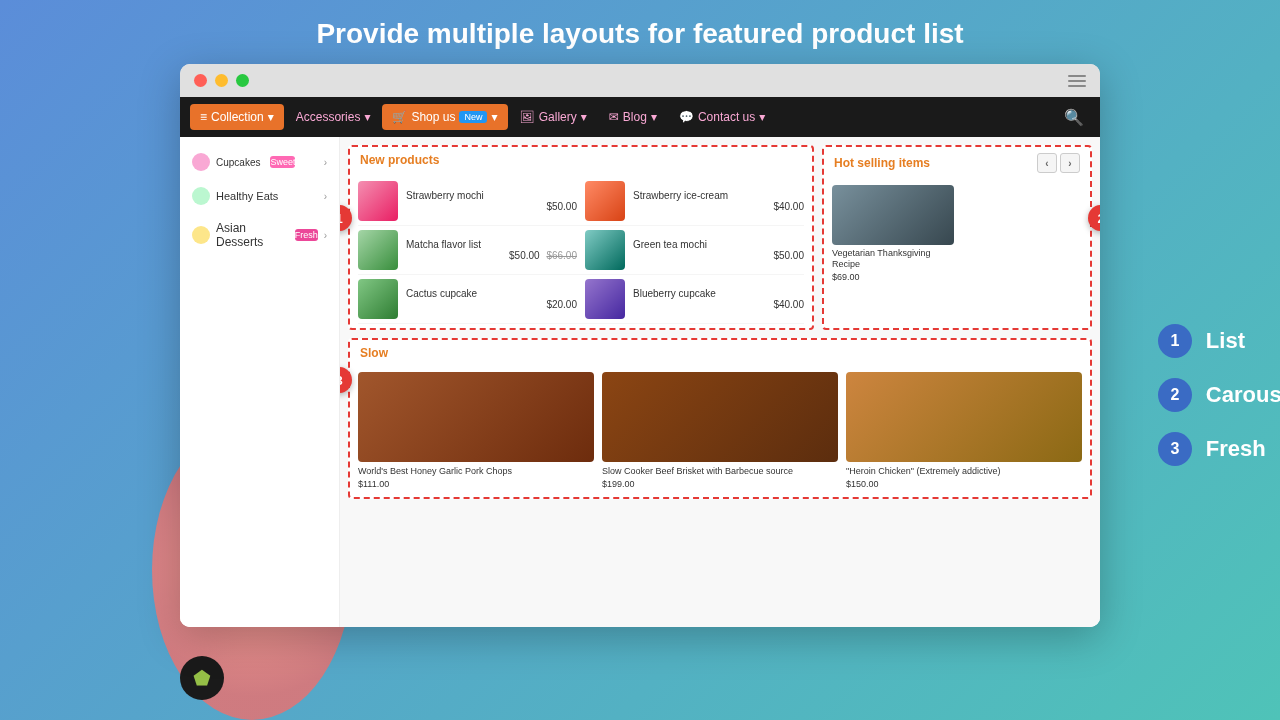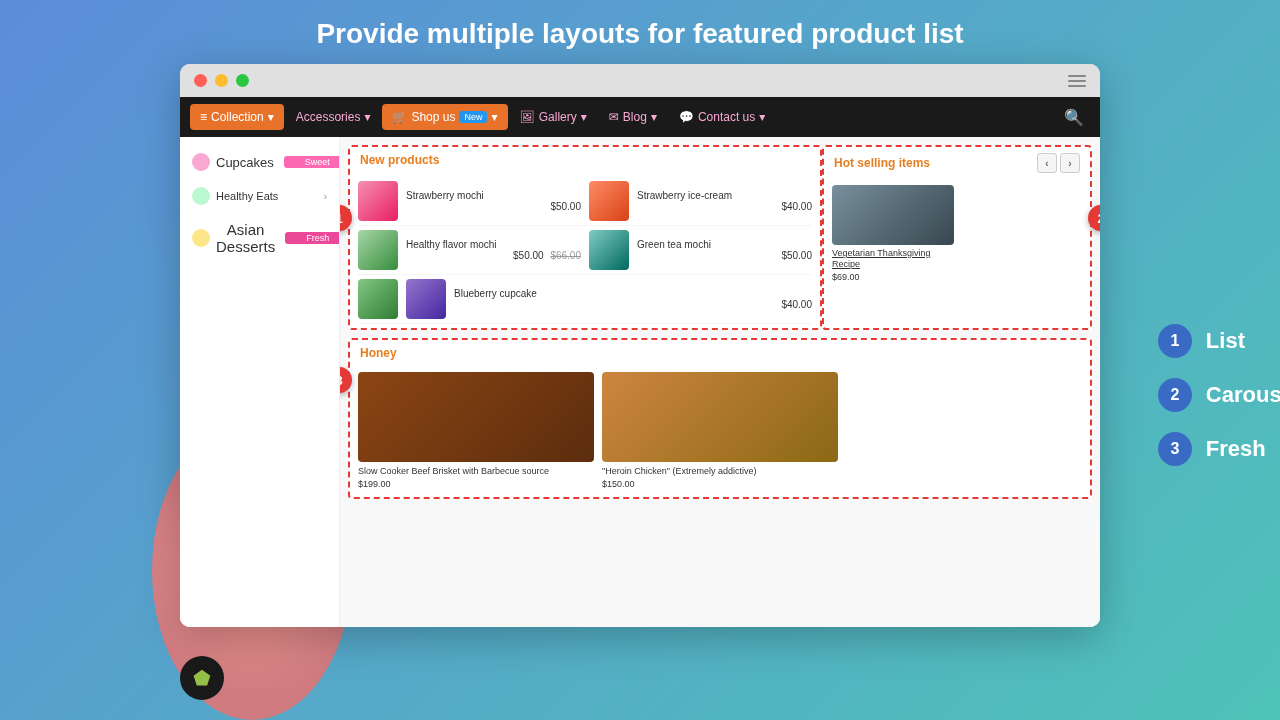--- a/index.html
+++ b/index.html
@@ -107,21 +107,21 @@
       padding: 8px 12px;
       font-size: 11px;
       color: #333;
       cursor: pointer;
       gap: 6px;
     }
     .sidebar-item .item-icon { width: 18px; height: 18px; border-radius: 50%; background: #ddd; flex-shrink: 0; overflow: hidden; }
 
     .badge {
       font-size: 9px;
-      padding: 1px 21px;
+      padding: 1px 0;
       border-radius: 3px;
       margin-left: 4px;
     }
     .badge-pink { background: #ff69b4; color: white; }
     .badge-green { background: #ec4899; color: white; }
 
     .sidebar-arrow { margin-left: auto; color: #999; font-size: 10px; }
 
     .content-area {
       flex: 1;
@@ -143,21 +143,21 @@
       display: flex;
       align-items: center;
       justify-content: center;
       position: absolute;
       z-index: 10;
       box-shadow: 0 2px 6px rgba(0,0,0,0.3);
     }
 
     .top-sections {
       display: flex;
-      gap: 0;
+      gap: 8px;
       margin-bottom: 8px;
     }
 
     .new-products-section {
       flex: 1;
       border: 2px dashed #e53935;
       border-radius: 4px;
       background: white;
       position: relative;
     }
@@ -227,21 +227,21 @@
       padding: 6px 8px;
     }
     .hot-item { }
     .hot-img {
       width: 100%;
       height: 60px;
       border-radius: 4px;
       overflow: hidden;
       margin-bottom: 3px;
     }
-    .hot-name { font-size: 9px; color: #333; font-weight: 500; line-height: 1.2; margin-bottom: 2px; text-decoration: underline; }
+    .hot-name { font-size: 9px; color: #333; font-weight: 500; line-height: 1.2; margin-bottom: 2px; }
     .hot-price { font-size: 9px; color: #333; }
 
     
     .meat-section {
       border: 2px dashed #e53935;
       border-radius: 4px;
       background: white;
       position: relative;
     }
 
@@ -410,32 +410,32 @@
               <span>▾</span>
           </div>
           <div class="nav-search">🔍</div>
         </div>
 
         <div class="main-content">
 
           <div class="sidebar">
             <div class="sidebar-item">
               <div class="item-icon" style="background:#f9a8d4;"></div>
-              <span style="font-size:13px;text-align:right;">Cupcakes</span>
+              <span style="font-size:10px;text-align:right;">Cupcakes</span>
               <span class="badge badge-pink">Sweet</span>
               <span class="sidebar-arrow">›</span>
             </div>
             <div class="sidebar-item">
               <div class="item-icon" style="background:#bbf7d0;"></div>
               <span style="font-size:11px;">Healthy Eats</span>
               <span class="sidebar-arrow">›</span>
             </div>
             <div class="sidebar-item">
               <div class="item-icon" style="background:#fde68a;"></div>
-              <span style="font-size:15px;text-align:center;">Asian Desserts</span>
+              <span style="font-size:12px;">Asian Desserts</span>
               <span class="badge badge-green">Fresh</span>
               <span class="sidebar-arrow">›</span>
             </div>
           </div>
 
           <div class="content-area">
 
             <div class="badge-num" style="top: 68px; left: -14px; z-index:20;">1</div>
 
             <div class="badge-num" style="top: 68px; right: -14px; z-index:20;">2</div>
@@ -459,35 +459,39 @@
                     <div class="product-thumb color-icecream"></div>
                     <div class="product-info">
                       <div class="product-name">Strawberry ice-cream</div>
                       <div class="product-price">$40.00</div>
                     </div>
                   </div>
 
                   <div class="product-item">
                     <div class="product-thumb color-matcha"></div>
                     <div class="product-info">
-                      <div class="product-name">Healthy flavor mochi</div>
+                      <div class="product-name">Matcha flavor list</div>
                       <div class="product-price">
                         <span>$50.00</span>
                         <span class="product-price-old">$66.00</span>
                       </div>
                     </div>
                     <div class="product-thumb color-greentea"></div>
                     <div class="product-info">
                       <div class="product-name">Green tea mochi</div>
                       <div class="product-price">$50.00</div>
                     </div>
                   </div>
 
                   <div class="product-item">
                     <div class="product-thumb color-cactus"></div>
+                    <div class="product-info">
+                      <div class="product-name">Cactus cupcake</div>
+                      <div class="product-price">$20.00</div>
+                    </div>
                     <div class="product-thumb color-blueberry"></div>
                     <div class="product-info">
                       <div class="product-name">Blueberry cupcake</div>
                       <div class="product-price">$40.00</div>
                     </div>
                   </div>
                 </div>
               </div>
 
               <div class="hot-selling-section">
@@ -504,23 +508,28 @@
                     <div class="hot-name">Vegetarian Thanksgiving Recipe</div>
                     <div class="hot-price">$69.00</div>
                   </div>
                 </div>
               </div>
 
             </div>
 
             <div class="meat-section">
               <div class="section-header">
-                <span>Honey</span>
+                <span>Slow</span>
               </div>
               <div class="meat-grid">
+                <div class="meat-item">
+                  <div class="meat-img color-pork"></div>
+                  <div class="meat-name">World's Best Honey Garlic Pork Chops</div>
+                  <div class="meat-price">$111.00</div>
+                </div>
                 <div class="meat-item">
                   <div class="meat-img color-beef"></div>
                   <div class="meat-name">Slow Cooker Beef Brisket with Barbecue source</div>
                   <div class="meat-price">$199.00</div>
                 </div>
                 <div class="meat-item">
                   <div class="meat-img color-chicken"></div>
                   <div class="meat-name">"Heroin Chicken" (Extremely addictive)</div>
                   <div class="meat-price">$150.00</div>
                 </div>

